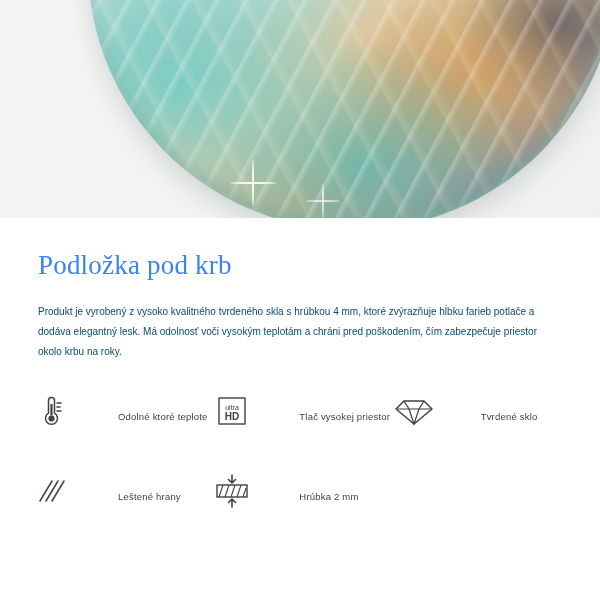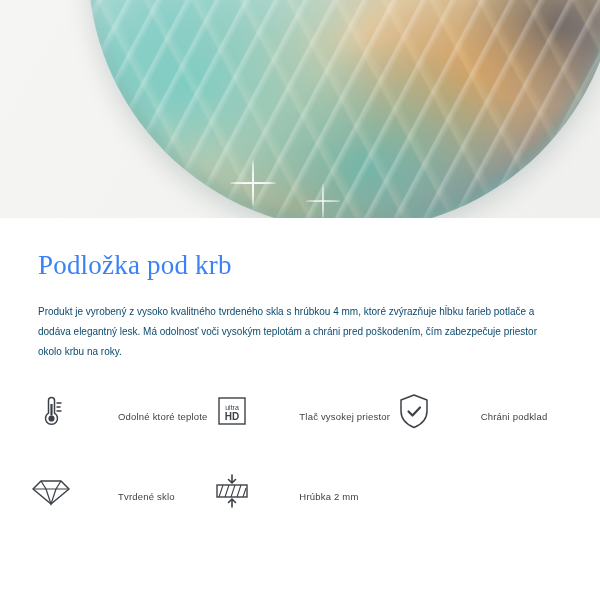--- a/index.html
+++ b/index.html
@@ -187,40 +187,39 @@
       <div class="feature-icon">
         <svg width="44" height="40" viewBox="0 0 44 40">
           <rect x="9" y="7" width="26" height="26" fill="none" stroke="#3c4248" stroke-width="1.4"></rect>
           <text x="22" y="18.5" text-anchor="middle" font-family="Liberation Sans, sans-serif" font-size="7" fill="#3c4248">ultra</text>
           <text x="22" y="29" text-anchor="middle" font-family="Liberation Sans, sans-serif" font-size="10" font-weight="bold" fill="#3c4248">HD</text>
         </svg>
       </div>
       <div class="feature-label">Tlač vysokej priestor</div>
     </div>
 
-    <div class="feature">
-      <div class="feature-icon">
-        <svg width="40" height="42" viewBox="0 0 40 42">
-          <path d="M20 5 33 10v11c0 8-5.6 13.5-13 16.5C12.6 34.5 7 29 7 21V10z" fill="none" stroke="#3c4248" stroke-width="1.5" stroke-linejoin="round"></path>
-          <path d="M14.5 21.5l4 4 7.5-8" fill="none" stroke="#3c4248" stroke-width="2.2" stroke-linecap="round" stroke-linejoin="round"></path>
-        </svg>
-      </div>
-      <div class="feature-label">Chráni podklad</div>
-    </div>
 
     <div class="feature">
       <div class="feature-icon">
         <svg width="42" height="36" viewBox="0 0 42 36">
           <path d="M11 8h20l8 8-18 15L3 16z" fill="none" stroke="#3c4248" stroke-width="1.5" stroke-linejoin="round"></path>
           <path d="M3 16h36M11 8l5 8-5 0M31 8l-5 8 5 0M16 16l5 15 5-15" fill="none" stroke="#3c4248" stroke-width="1.2"></path>
         </svg>
       </div>
       <div class="feature-label">Tvrdené sklo</div>
     </div>
 
+    <div class="feature">
+      <div class="feature-icon">
+        <svg width="42" height="36" viewBox="0 0 42 36">
+          <path d="M10 28L22 8M16 28L28 8M22 28L34 8" stroke="#3c4248" stroke-width="1.5" stroke-linecap="round"></path>
+        </svg>
+      </div>
+      <div class="feature-label">Leštené hrany</div>
+    </div>
 
     <div class="feature">
       <div class="feature-icon">
         <svg width="42" height="40" viewBox="0 0 42 40">
           <path d="M21 4v7M17.5 8.5L21 12l3.5-3.5" fill="none" stroke="#3c4248" stroke-width="1.6" stroke-linecap="round" stroke-linejoin="round"></path>
           <path d="M21 36v-7M17.5 31.5L21 28l3.5 3.5" fill="none" stroke="#3c4248" stroke-width="1.6" stroke-linecap="round" stroke-linejoin="round"></path>
           <rect x="6" y="14" width="30" height="12" fill="none" stroke="#3c4248" stroke-width="1.4"></rect>
           <path d="M8 26l4-12M14 26l4-12M20 26l4-12M26 26l4-12M32 26l3-9" stroke="#3c4248" stroke-width="1.1"></path>
         </svg>
       </div>

